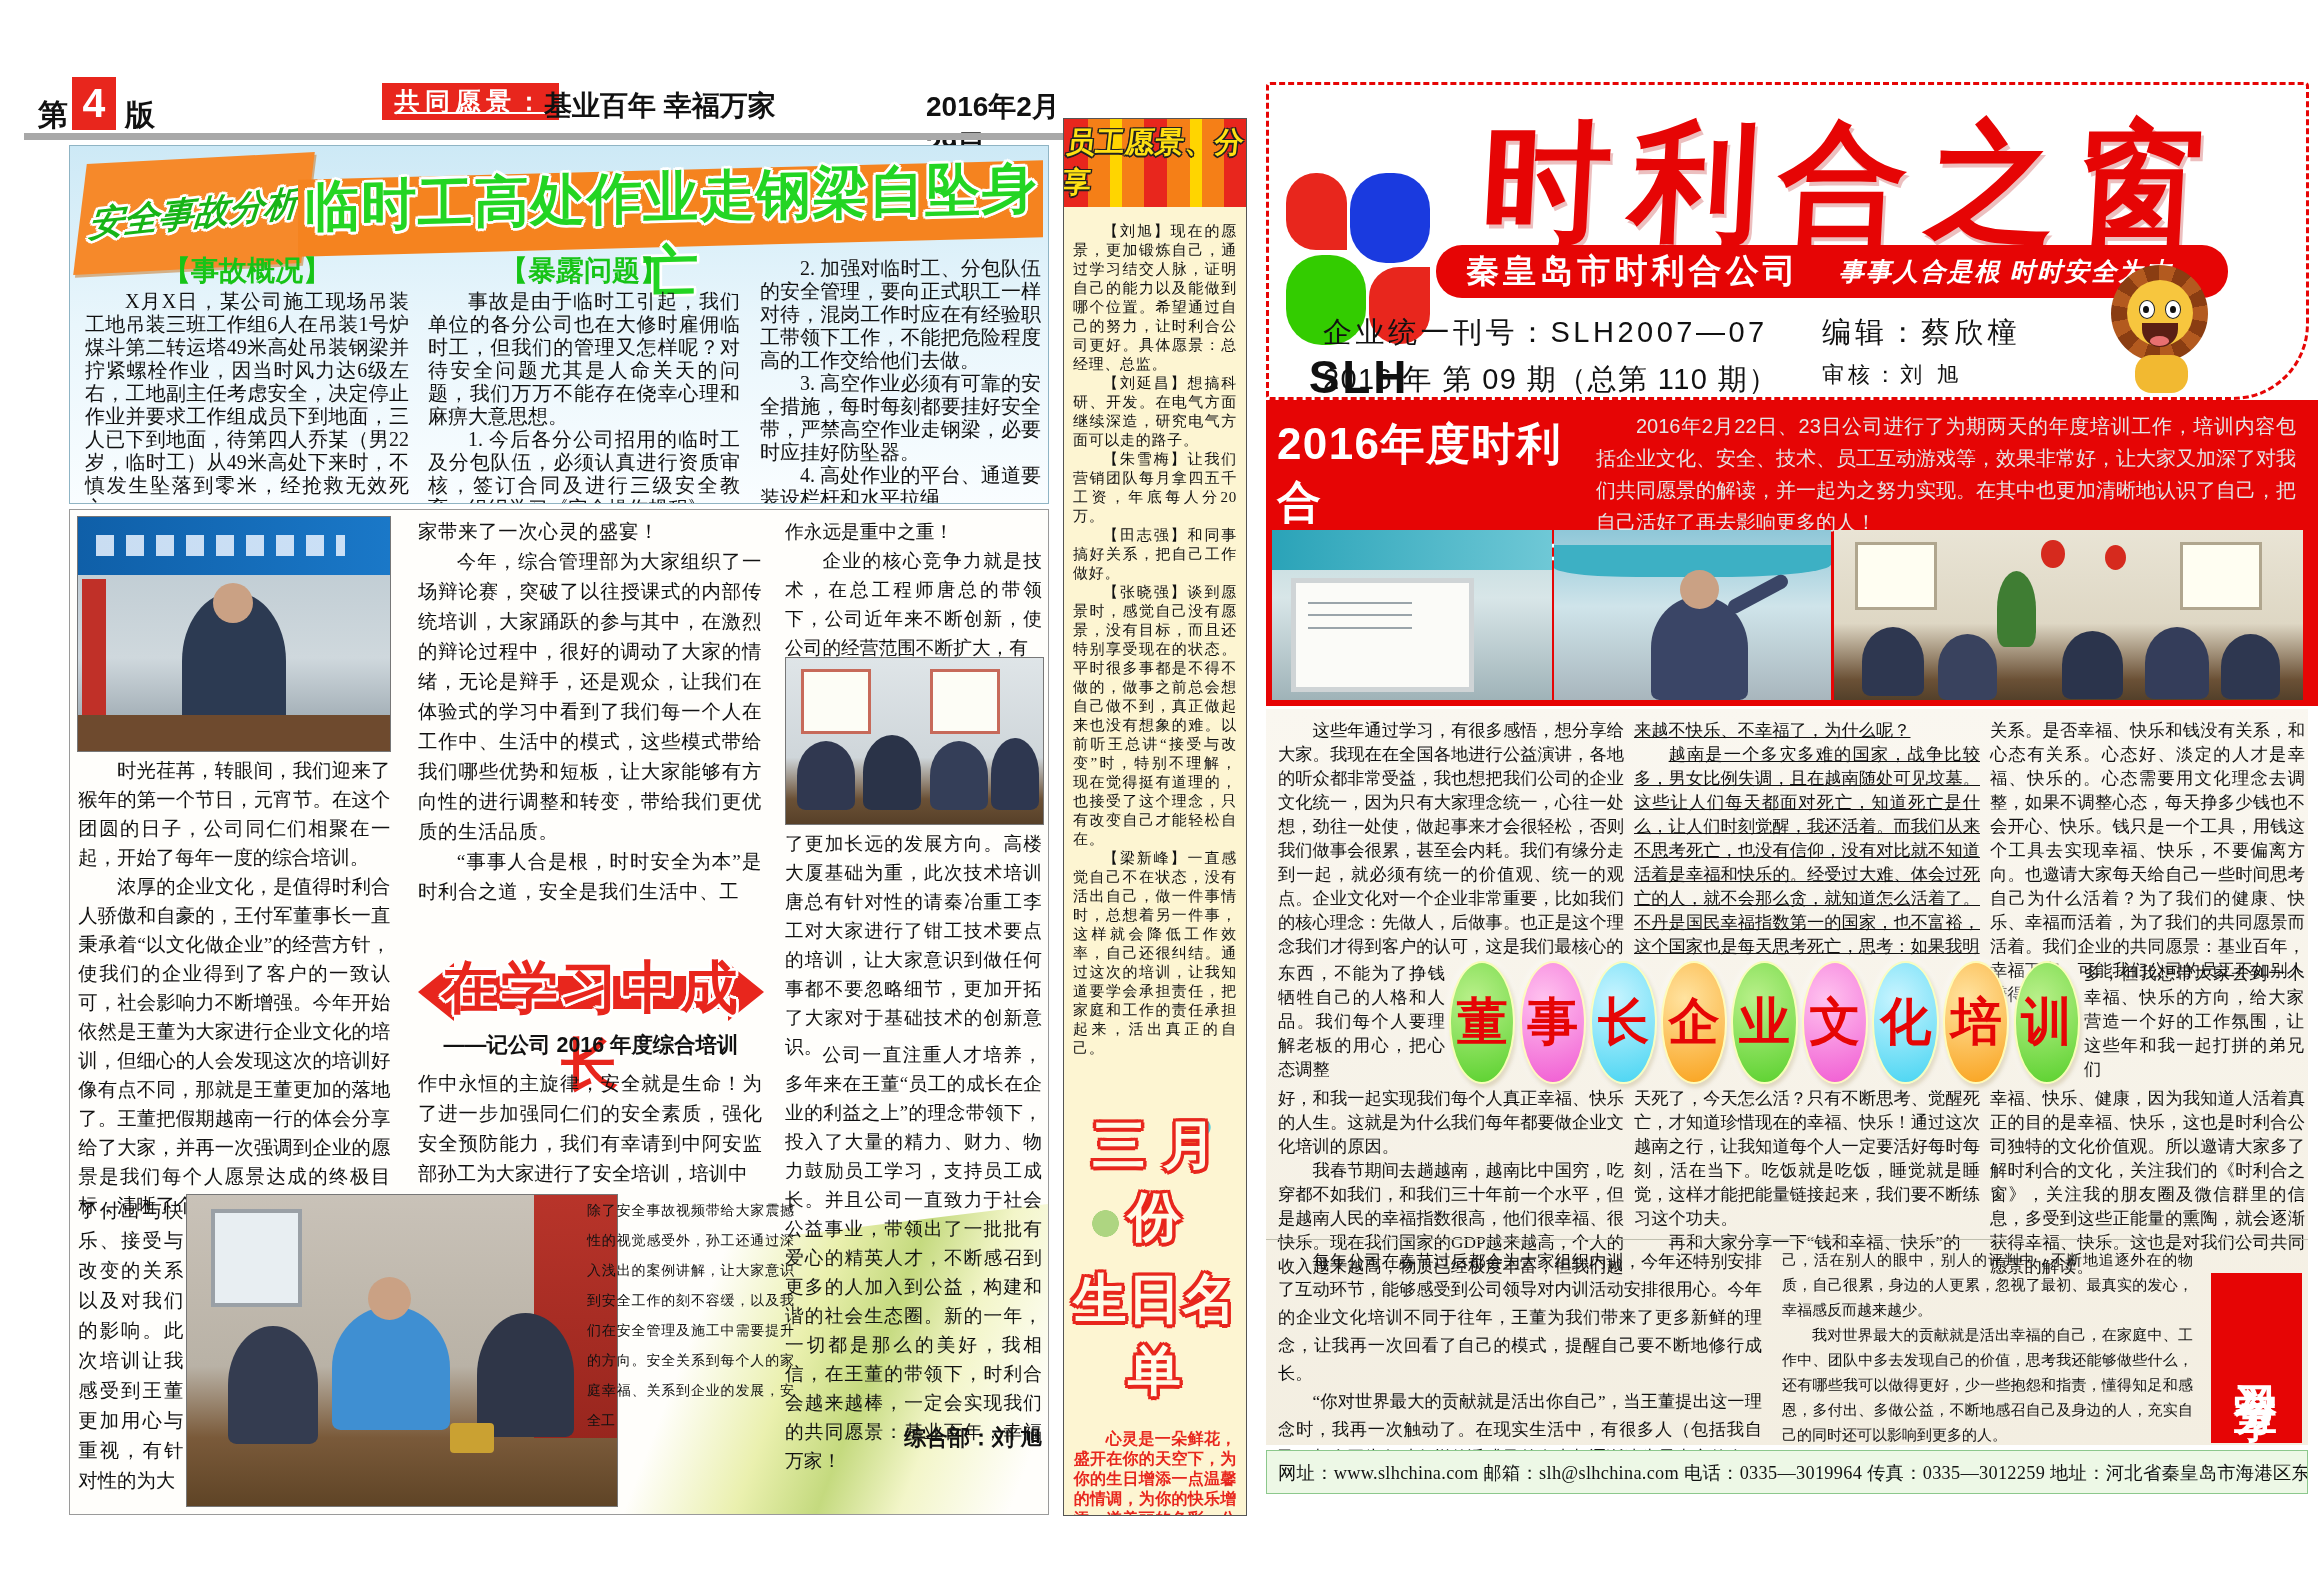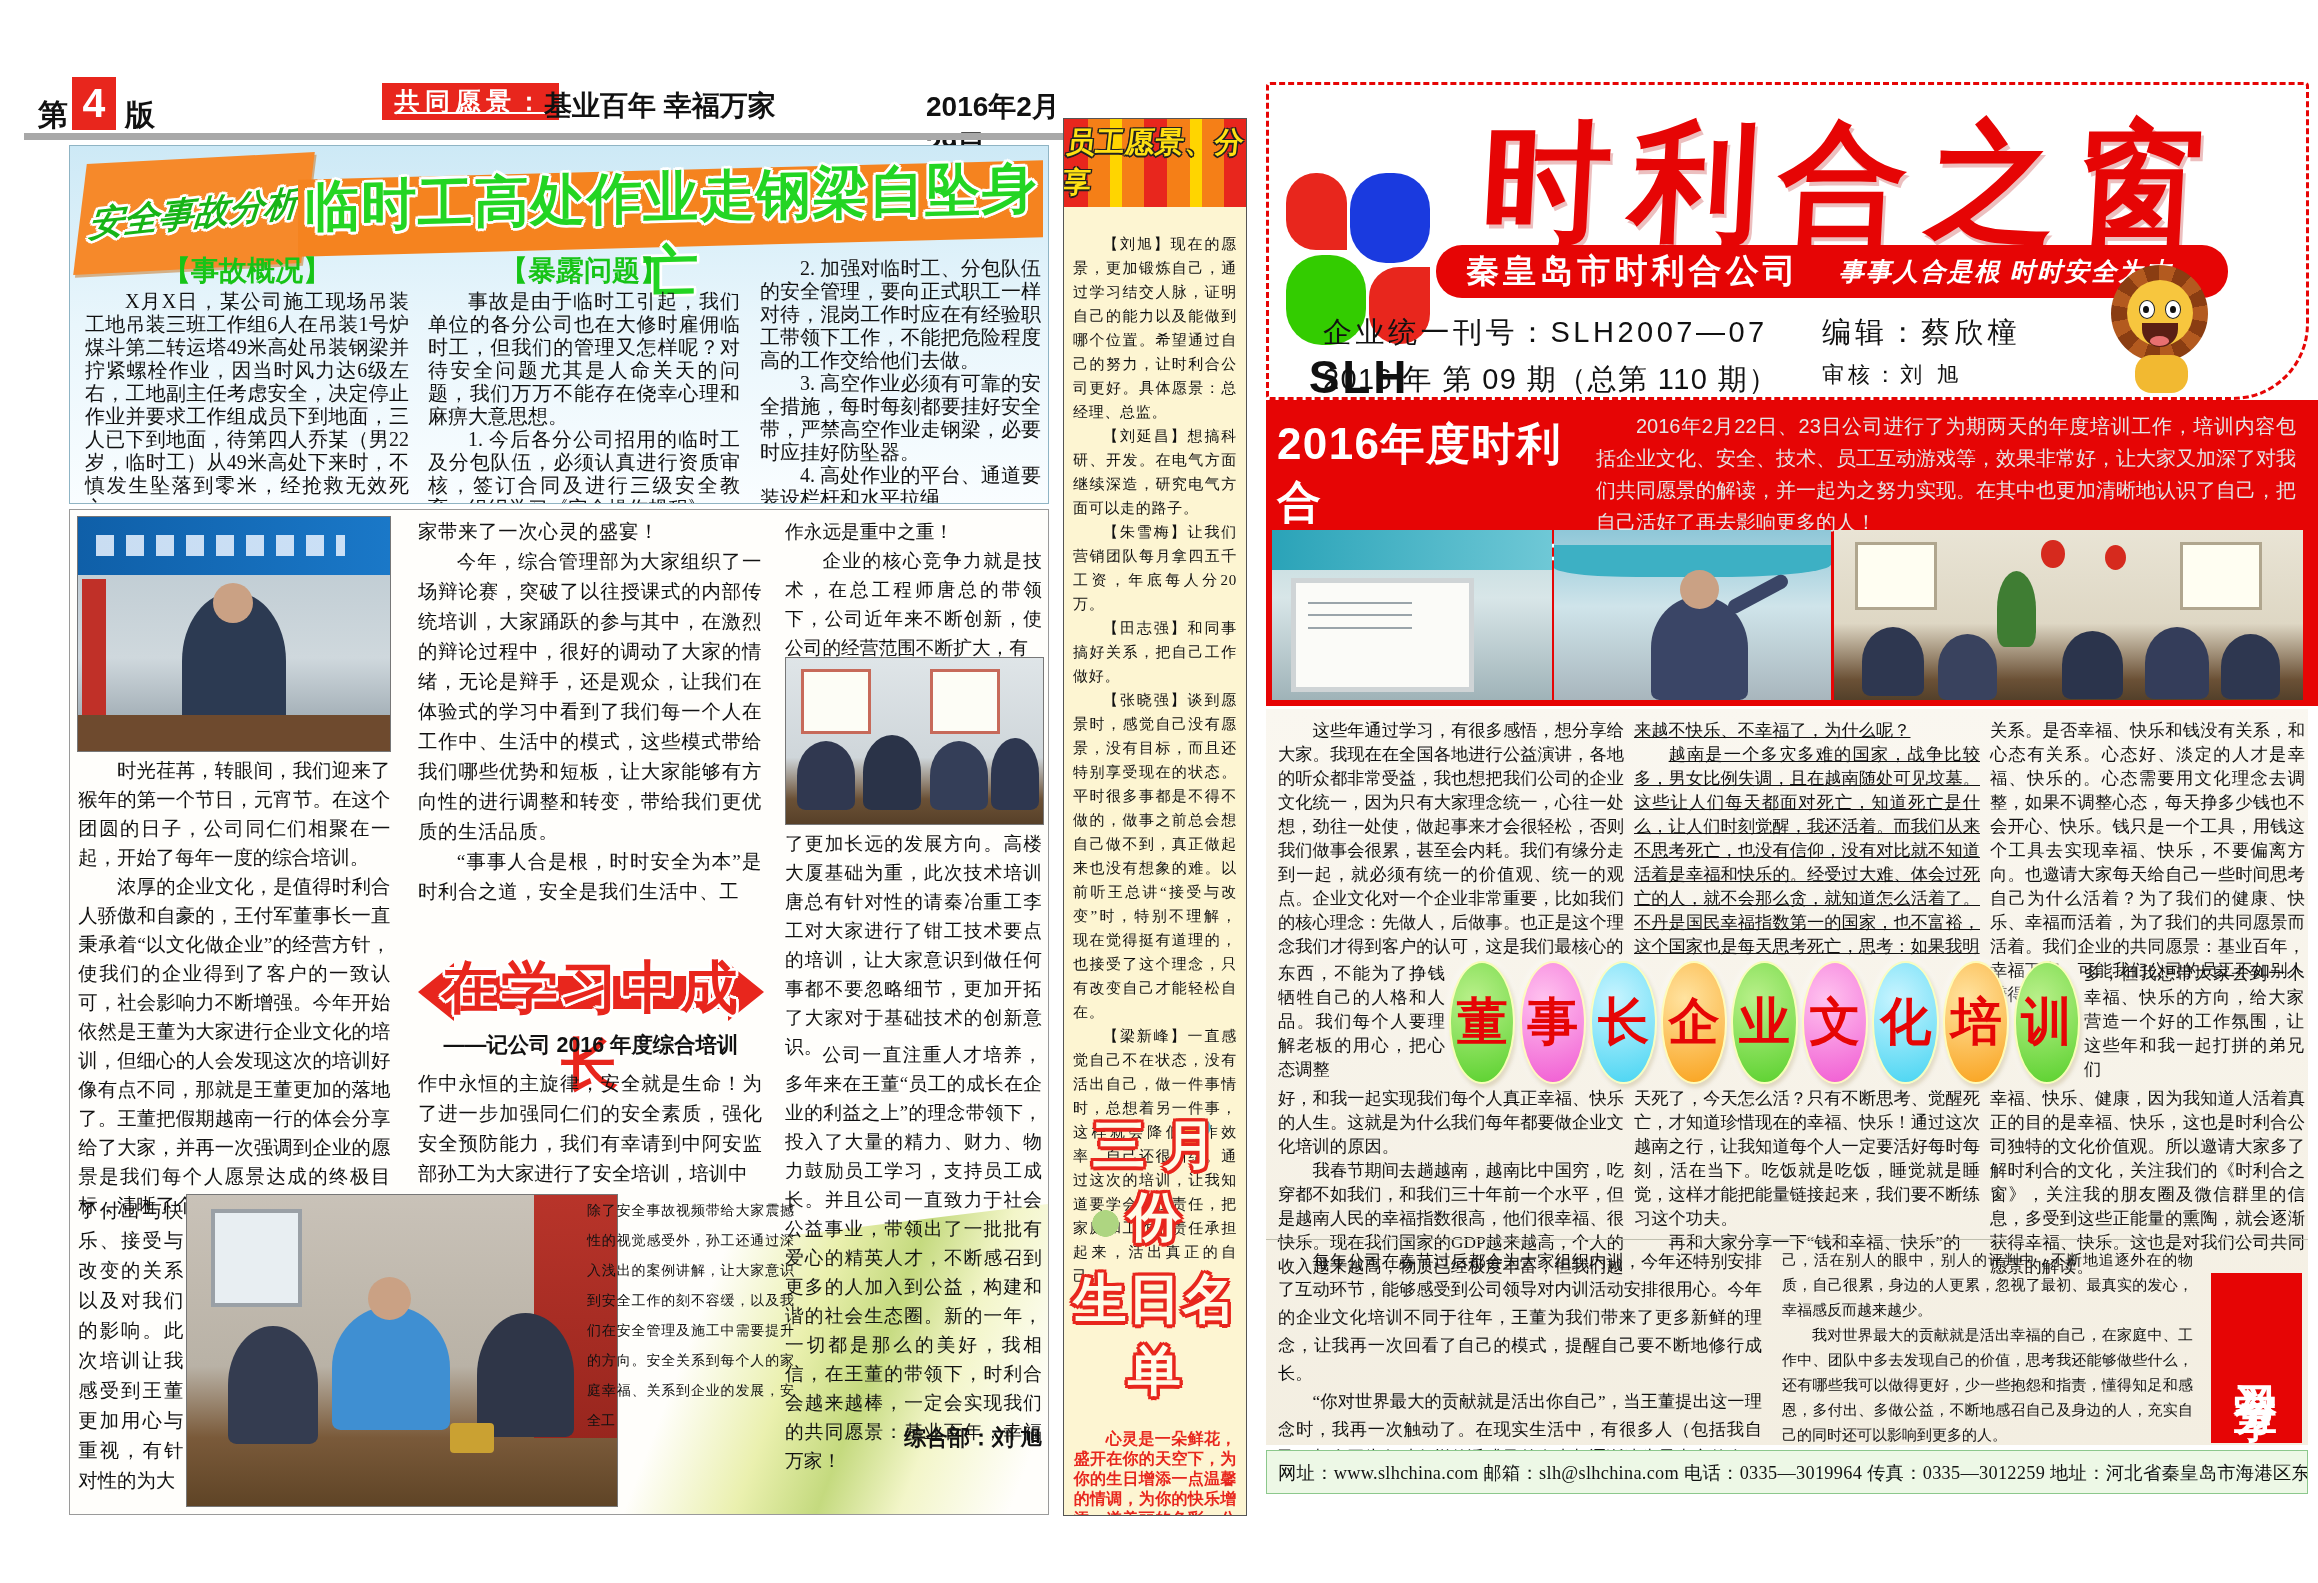--- a/index.html
+++ b/index.html
@@ -138,21 +138,21 @@
     <div class="abs just" style="left:715px;top:530px;width:257px;height:373px;font-size:18.7px;line-height:29px;">
       <p class="ind">公司一直注重人才培养，多年来在王董“员工的成长在企业的利益之上”的理念带领下，投入了大量的精力、财力、物力鼓励员工学习，支持员工成长。并且公司一直致力于社会公益事业，带领出了一批批有爱心的精英人才，不断感召到更多的人加入到公益，构建和谐的社会生态圈。新的一年，一切都是那么的美好，我相信，在王董的带领下，时利合会越来越棒，一定会实现我们的共同愿景：基业百年，幸福万家！</p>
     </div>
     <div class="abs sans" style="left:715px;top:913px;width:257px;text-align:right;font-size:22px;font-weight:bold;">综合部：刘  旭</div>
   </div>
 
   <div class="abs" style="left:1063px;top:118px;width:182px;height:1396px;border:0.7px solid #555;background:#fdf5d2;overflow:hidden;">
     <div style="height:88px;background:repeating-linear-gradient(90deg,#e8261d 0 23.5px,#f57f17 23.5px 46px,#ffd500 46px 58px,#f57f17 58px 80px);display:flex;align-items:center;justify-content:center;">
       <span class="owb sans" style="font-size:29px;font-weight:bold;color:#ffe012;transform:skewX(-6deg);letter-spacing:0.7px;">员工愿景、分享</span>
     </div>
-    <div class="just" style="padding:25px 9px;font-size:15px;line-height:24px;letter-spacing:0.7px;">
+    <div class="just" style="padding:15px 9px;font-size:15px;line-height:19px;letter-spacing:0.7px;">
       <p class="ind">【刘旭】现在的愿景，更加锻炼自己，通过学习结交人脉，证明自己的能力以及能做到哪个位置。希望通过自己的努力，让时利合公司更好。具体愿景：总经理、总监。</p>
       <p class="ind">【刘延昌】想搞科研、开发。在电气方面继续深造，研究电气方面可以走的路子。</p>
       <p class="ind">【朱雪梅】让我们营销团队每月拿四五千工资，年底每人分20万。</p>
       <p class="ind">【田志强】和同事搞好关系，把自己工作做好。</p>
       <p class="ind">【张晓强】谈到愿景时，感觉自己没有愿景，没有目标，而且还特别享受现在的状态。平时很多事都是不得不做的，做事之前总会想自己做不到，真正做起来也没有想象的难。以前听王总讲“接受与改变”时，特别不理解，现在觉得挺有道理的，也接受了这个理念，只有改变自己才能轻松自在。</p>
       <p class="ind">【梁新峰】一直感觉自己不在状态，没有活出自己，做一件事情时，总想着另一件事，这样就会降低工作效率，自己还很纠结。通过这次的培训，让我知道要学会承担责任，把家庭和工作的责任承担起来，活出真正的自己。</p>
     </div>
     <div class="abs" style="left:0;top:980px;width:182px;height:415px;">
       <div class="abs" style="left:104px;top:14px;width:48px;height:48px;border-radius:50%;background:radial-gradient(circle,#ffd54f 40%,transparent 42%),radial-gradient(circle at 70% 30%,#4dd0e1 18%,transparent 20%);"></div>
       <div class="abs" style="left:21px;top:104px;width:41px;height:41px;border-radius:50%;background:radial-gradient(circle,#aed581 45%,transparent 47%);"></div>

